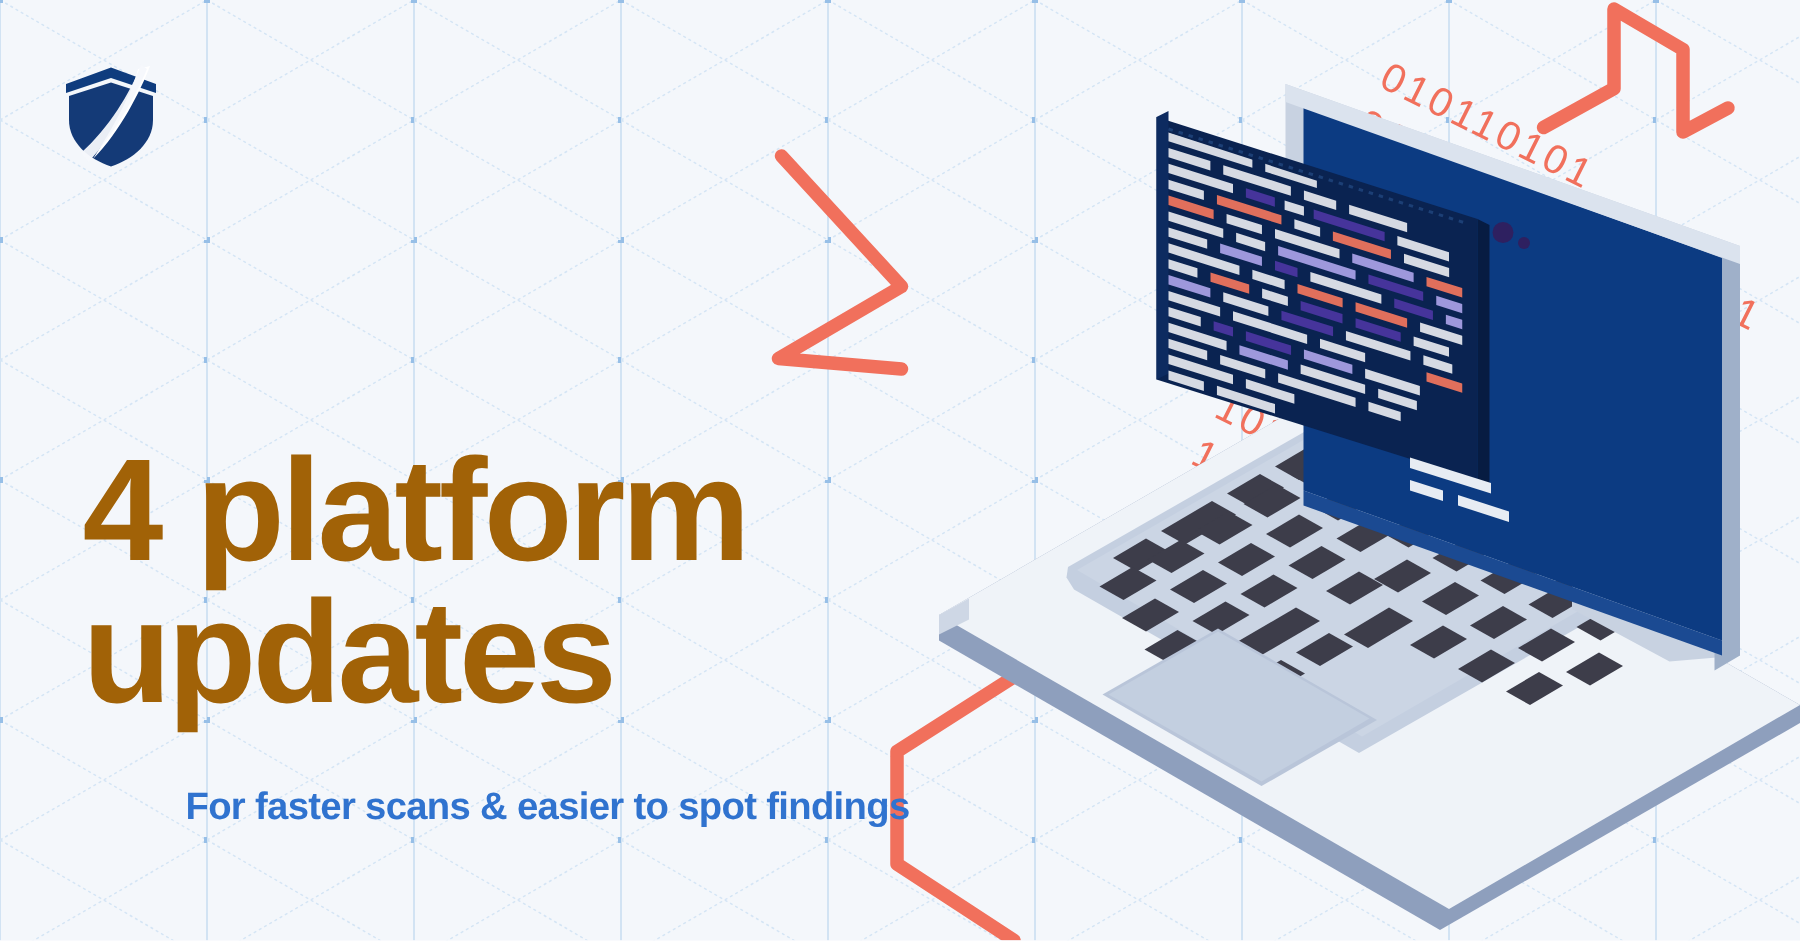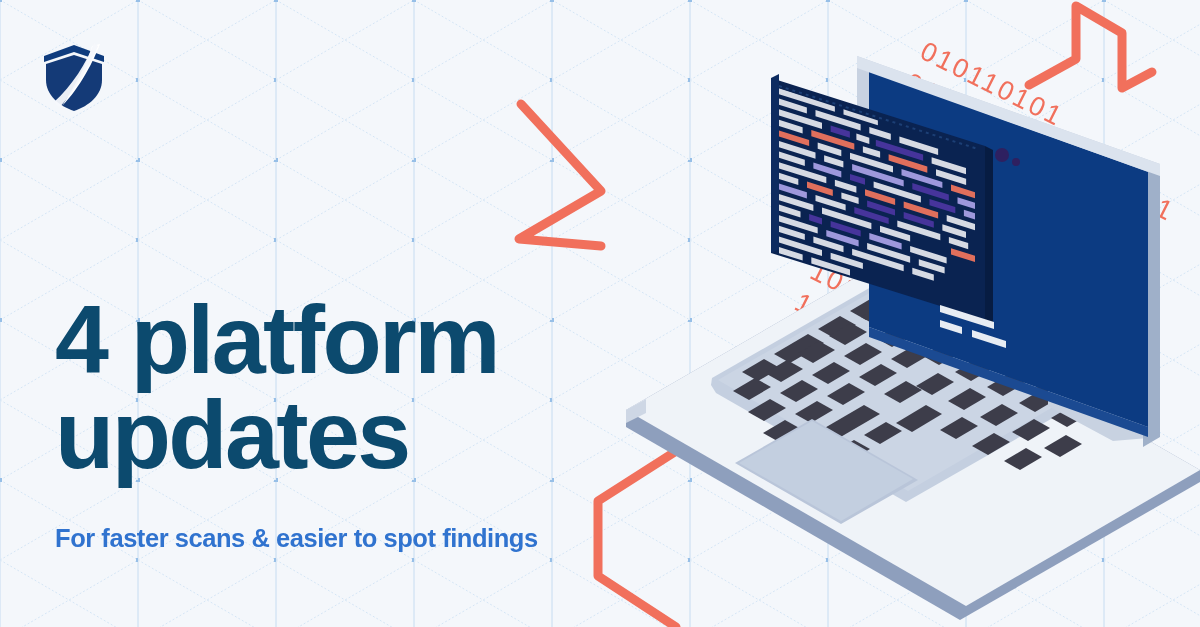--- a/index.html
+++ b/index.html
@@ -38,29 +38,30 @@
     left:55px;
     top:292px;
     width:620px;
     z-index:25;
   }
   .headline {
     font-size:97px;
     line-height:0.98;
     font-weight:bold;
     letter-spacing:-2.6px;
-    color:#0c4a6e;
+    color:#a16207;
     white-space:pre-line;
   }
   .subhead {
     margin-top:42px;
     font-size:25.5px;
     font-weight:bold;
     letter-spacing:-0.45px;
     color:#3073cf;
+    text-align:center;
   }
 
   
   .art {
     position:absolute;
     inset:0;
     z-index:10;
     pointer-events:none;
   }
   .art.front { z-index:20; }

